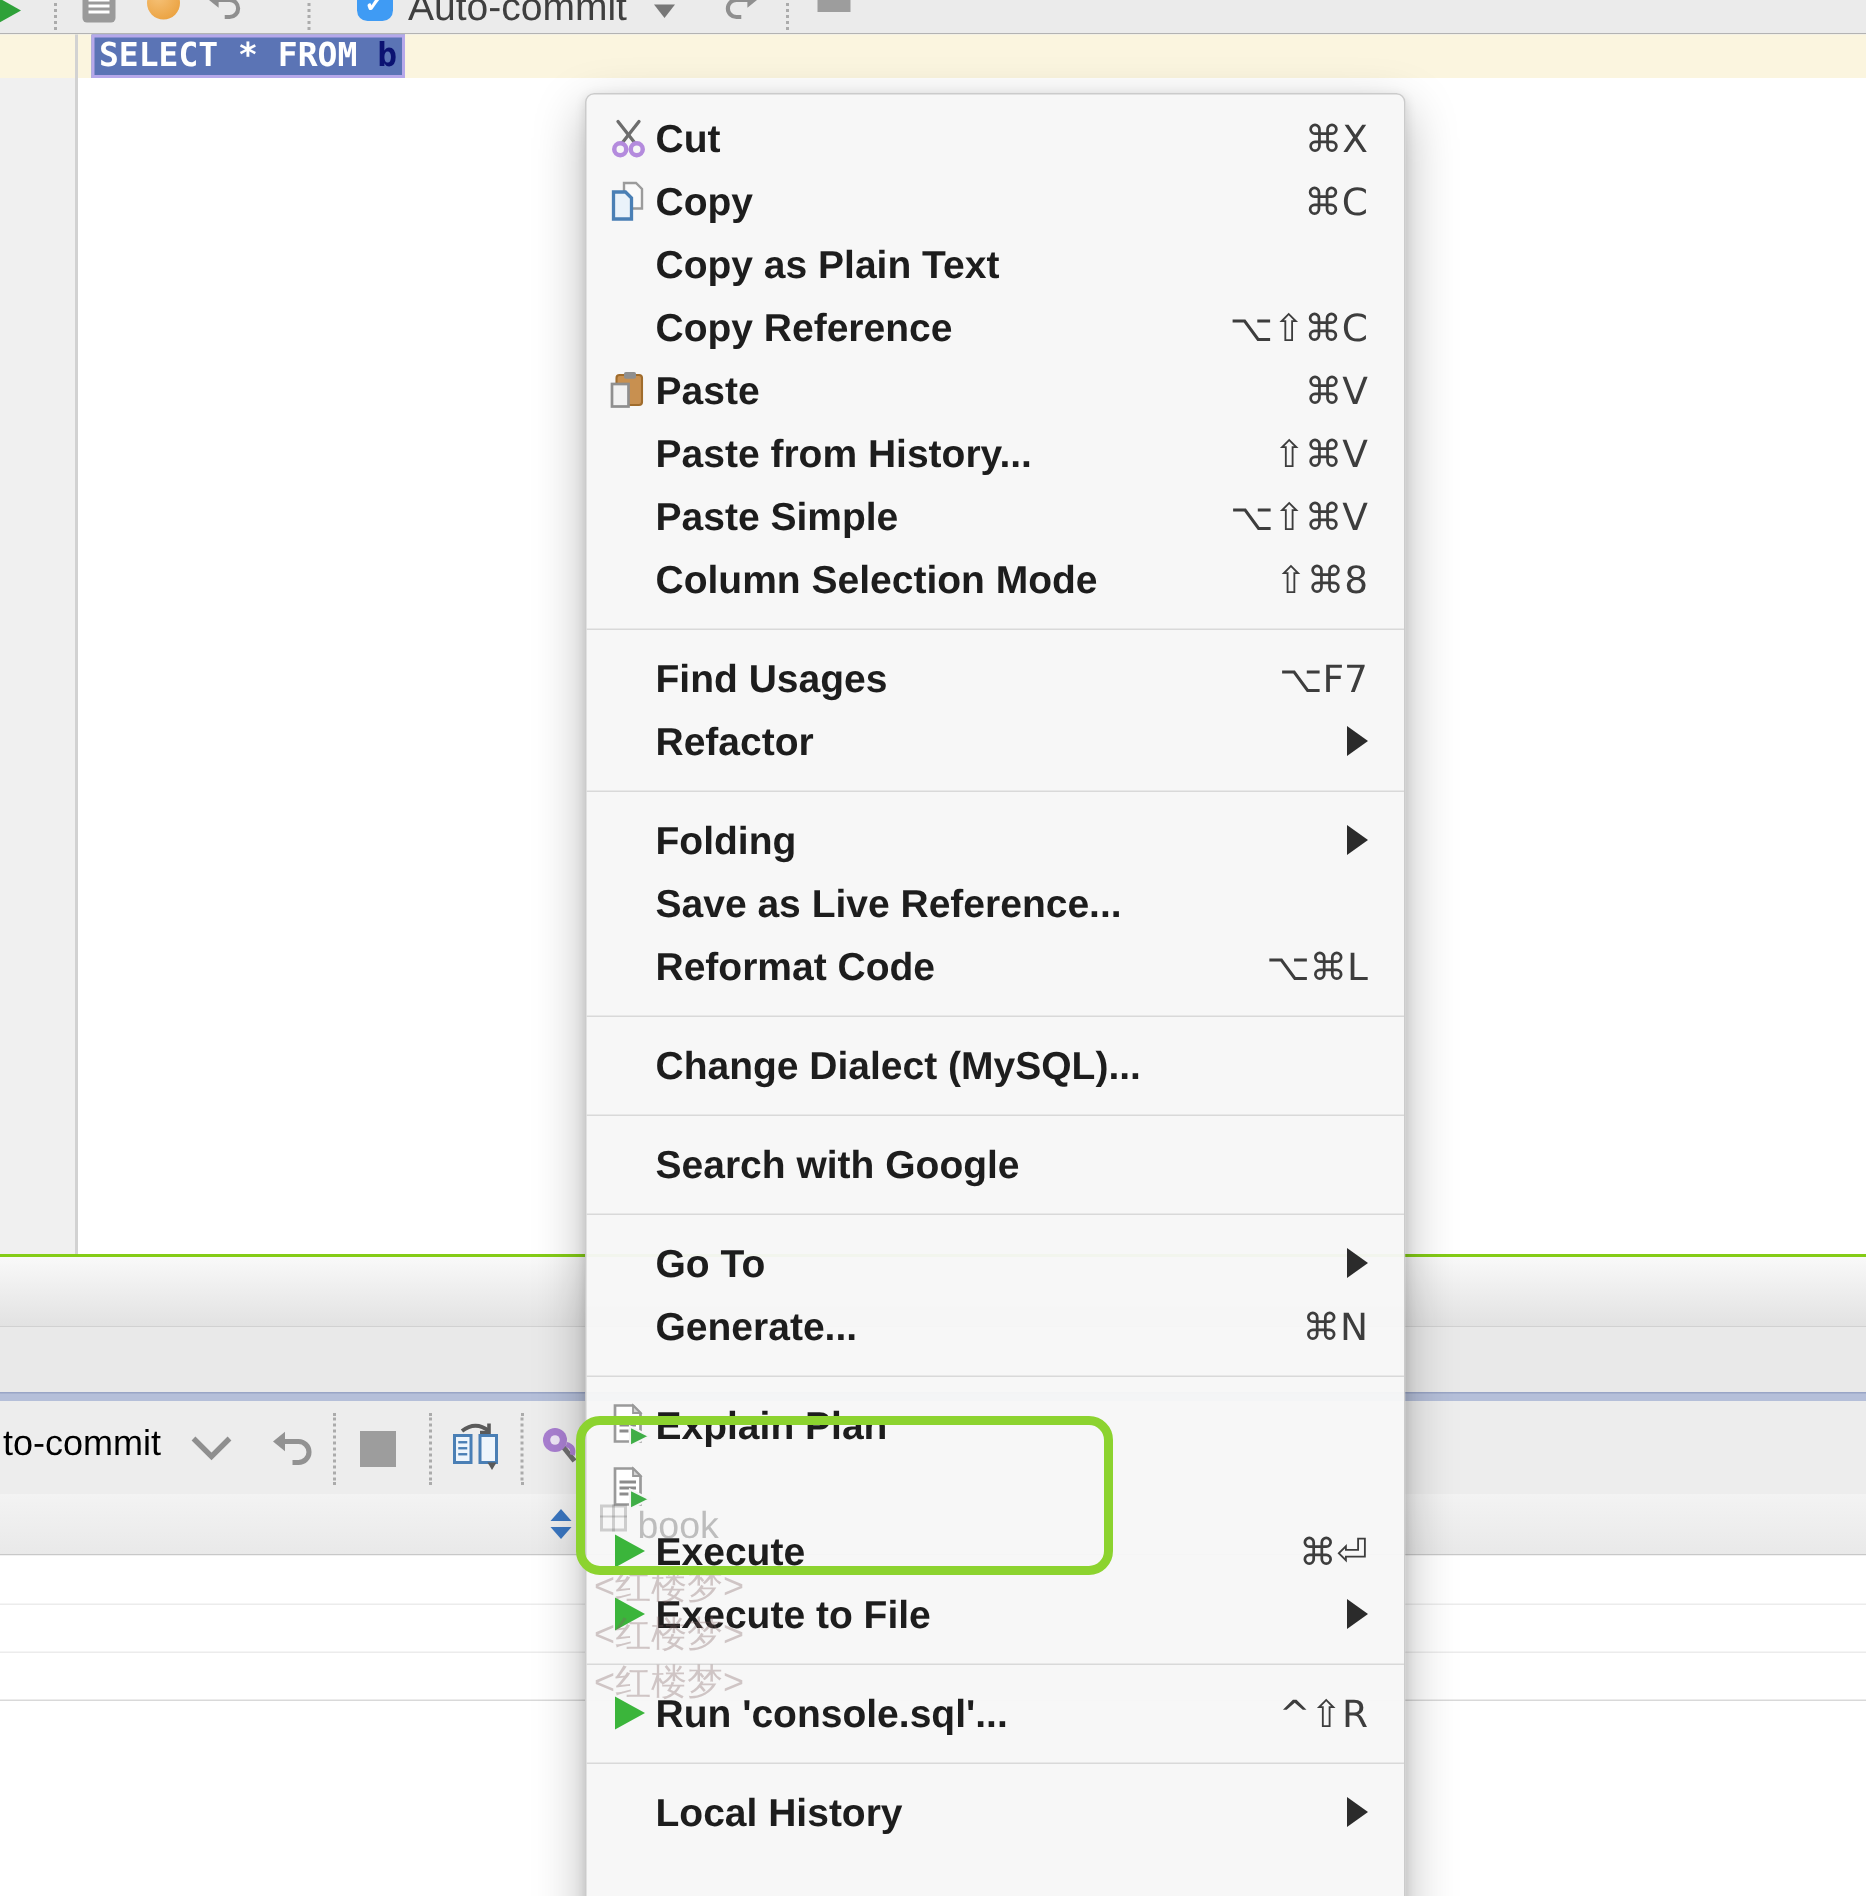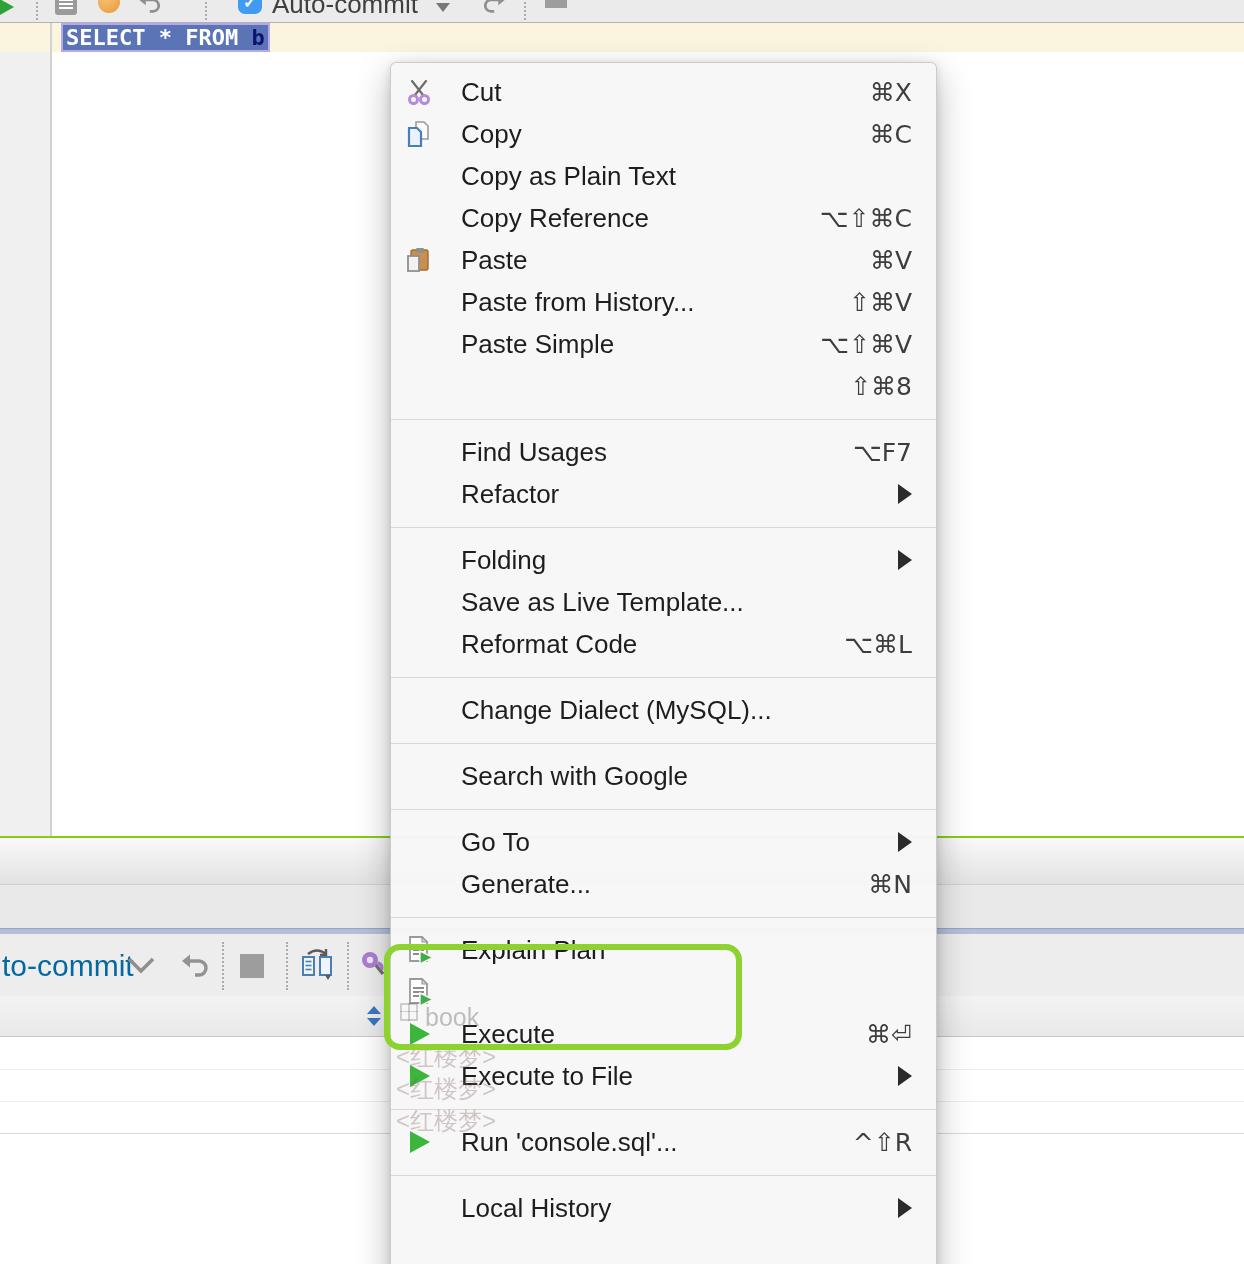--- a/index.html
+++ b/index.html
@@ -37,21 +37,21 @@
   
   .split-a{position:absolute;left:0;top:838px;width:1244px;height:46px;
            background:linear-gradient(#f9f9f9,#e2e2e2);border-bottom:1px solid #d1d1d1;}
   .split-b{position:absolute;left:0;top:885px;width:1244px;height:43px;background:#e9e9e9;}
   .blue-divider{position:absolute;left:0;top:928px;width:1244px;height:6px;
                 background:#b5bfd9;border-top:1px solid #99a5c6;}
 
   
   .results-toolbar{position:absolute;left:0;top:934px;width:1244px;height:62px;background:#ededed;}
   .results-toolbar .dotsep{height:48px;top:8px;}
-  .commit-label{position:absolute;left:2px;top:15px;font-size:30px;color:#0369a1;}
+  .commit-label{position:absolute;left:2px;top:15px;font-size:24px;color:#000000;}
   .stop-square{position:absolute;left:240px;top:20px;width:24px;height:24px;background:#9d9d9d;}
 
   
   .results-header{position:absolute;left:0;top:996px;width:1244px;height:40px;
                   background:linear-gradient(#f3f3f3,#e9e9e9);border-bottom:1px solid #c8c8c8;}
   .sort-widget{position:absolute;left:366px;top:9px;}
   .rows-area{position:absolute;left:0;top:1037px;width:1244px;height:227px;background:#fff;}
   .row-line{position:absolute;left:0;width:1244px;height:1px;background:#ececec;}
 
   
@@ -64,21 +64,21 @@
                          linear-gradient(90deg,rgba(110,110,110,0) 45%,rgba(110,110,110,0.3) 45%,rgba(110,110,110,0.3) 58%,rgba(110,110,110,0) 58%);}
   .ghost-row{position:absolute;left:396px;font-size:24px;color:rgba(128,96,96,0.33);white-space:nowrap;}
 
   
   .context-menu{position:absolute;left:390px;top:62px;width:547px;height:1240px;z-index:10;
                 background:rgba(247,247,247,0.96);border:1px solid rgba(0,0,0,0.18);
                 border-radius:6px 6px 0 0;box-sizing:border-box;padding-top:8px;
                 box-shadow:0 12px 34px rgba(0,0,0,0.28),0 2px 8px rgba(0,0,0,0.12);}
   .mi{height:42px;display:flex;align-items:center;padding:0 24px 0 10px;}
   .mi-icon{width:36px;height:32px;display:flex;align-items:center;justify-content:center;flex:none;}
-  .mi-label{margin-left:24px;font-size:26px;color:#1d1d1d;white-space:nowrap;}
+  .mi-label{margin-left:0;font-size:26px;color:#1d1d1d;white-space:nowrap;font-weight:bold;}
   .mi-short{margin-left:auto;font-family:"DejaVu Sans",sans-serif;font-size:25px;color:#3d3d3d;
             white-space:nowrap;}
   .mi-sub{margin-left:auto;width:0;height:0;border-top:10px solid transparent;
           border-bottom:10px solid transparent;border-left:14px solid #2b2b2b;}
   .menu-sep{height:24px;display:flex;align-items:center;}
   .menu-sep-line{width:100%;height:1px;background:#d9d9d9;}
 
   
   .green-box{position:absolute;left:384px;top:944px;width:358px;height:106px;z-index:30;
              border:6px solid #8cd32f;border-radius:16px;box-sizing:border-box;pointer-events:none;}
@@ -239,20 +239,21 @@
         <span class="mi-label">Paste from History...</span>
         <span class="mi-short">⇧⌘V</span>
       </div>
       <div class="mi">
         <span class="mi-icon"></span>
         <span class="mi-label">Paste Simple</span>
         <span class="mi-short">⌥⇧⌘V</span>
       </div>
       <div class="mi">
         <span class="mi-icon"></span>
+        <span class="mi-label">Column Selection Mode</span>
         <span class="mi-short">⇧⌘8</span>
       </div>
       <div class="menu-sep">
         <div class="menu-sep-line"></div>
       </div>
       <div class="mi">
         <span class="mi-icon"></span>
         <span class="mi-label">Find Usages</span>
         <span class="mi-short">⌥F7</span>
       </div>
@@ -264,21 +265,21 @@
       <div class="menu-sep">
         <div class="menu-sep-line"></div>
       </div>
       <div class="mi">
         <span class="mi-icon"></span>
         <span class="mi-label">Folding</span>
         <span class="mi-sub"></span>
       </div>
       <div class="mi">
         <span class="mi-icon"></span>
-        <span class="mi-label">Save as Live Template...</span>
+        <span class="mi-label">Save as Live Reference...</span>
       </div>
       <div class="mi">
         <span class="mi-icon"></span>
         <span class="mi-label">Reformat Code</span>
         <span class="mi-short">⌥⌘L</span>
       </div>
       <div class="menu-sep">
         <div class="menu-sep-line"></div>
       </div>
       <div class="mi">

